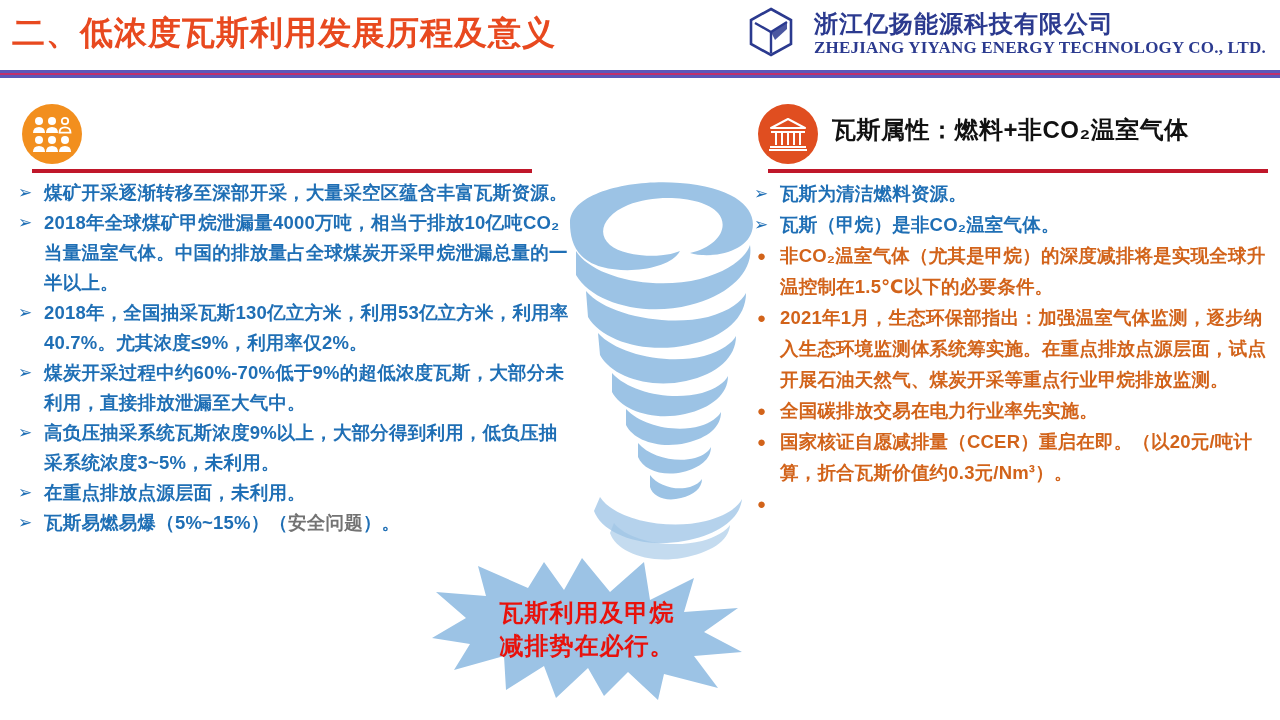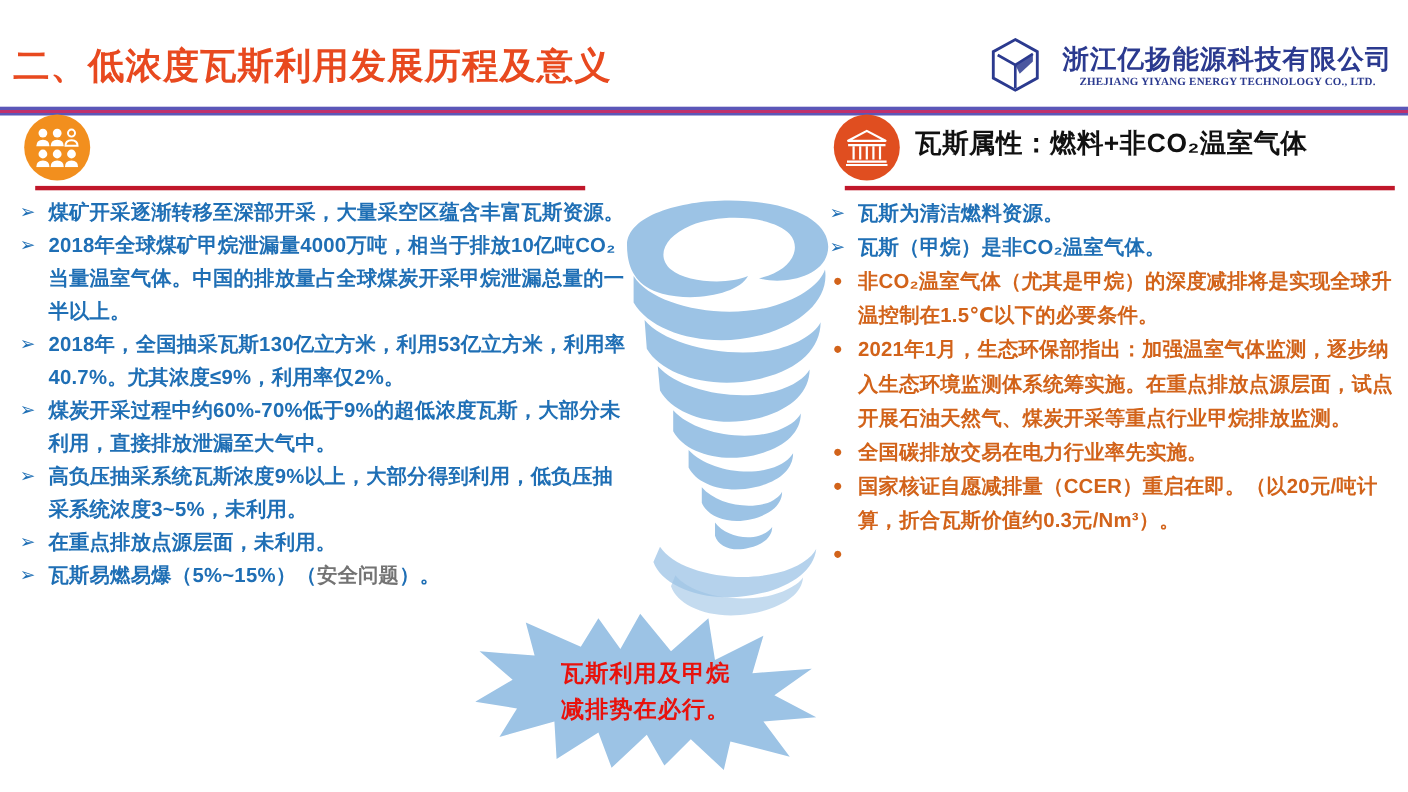--- a/index.html
+++ b/index.html
@@ -14,21 +14,20 @@
     overflow: hidden;
     font-family: "Liberation Sans", "DejaVu Sans", sans-serif;
   }
 
   
   #slide-header {
     position: absolute;
     left: 0; top: 0;
     width: 1280px;
     height: 78px;
-    margin-top: 27px;
   }
   #slide-title {
     position: absolute;
     left: 12px;
     top: 8px;
     font-size: 33px;
     font-weight: bold;
     color: #E8491F;
     letter-spacing: 1px;
     white-space: nowrap;
@@ -61,21 +60,21 @@
     flex-direction: column;
     line-height: 1.05;
   }
   #logo-cn {
     font-size: 24px;
     font-weight: bold;
     color: #2b3a8f;
     letter-spacing: 1px;
   }
   #logo-en {
-    font-size: 10px;
+    font-size: 17px;
     font-weight: bold;
     color: #2b3a8f;
     font-family: "Liberation Serif", "DejaVu Serif", serif;
     letter-spacing: 0.2px;
     margin-top: 3px;
     text-align: center;
   }
 
   
   .column { position: absolute; top: 100px; }
@@ -178,21 +177,21 @@
   }
   #callout-text {
     position: absolute;
     left: 0; top: 0;
     width: 310px; height: 145px;
     display: flex;
     flex-direction: column;
     align-items: center;
     justify-content: center;
     color: #E8120C;
-    font-size: 21px;
+    font-size: 24px;
     font-weight: bold;
     line-height: 33px;
     letter-spacing: 1px;
     text-align: center;
   }
 </style>
 </head>
 <body>
 
 <div id="slide-header">

